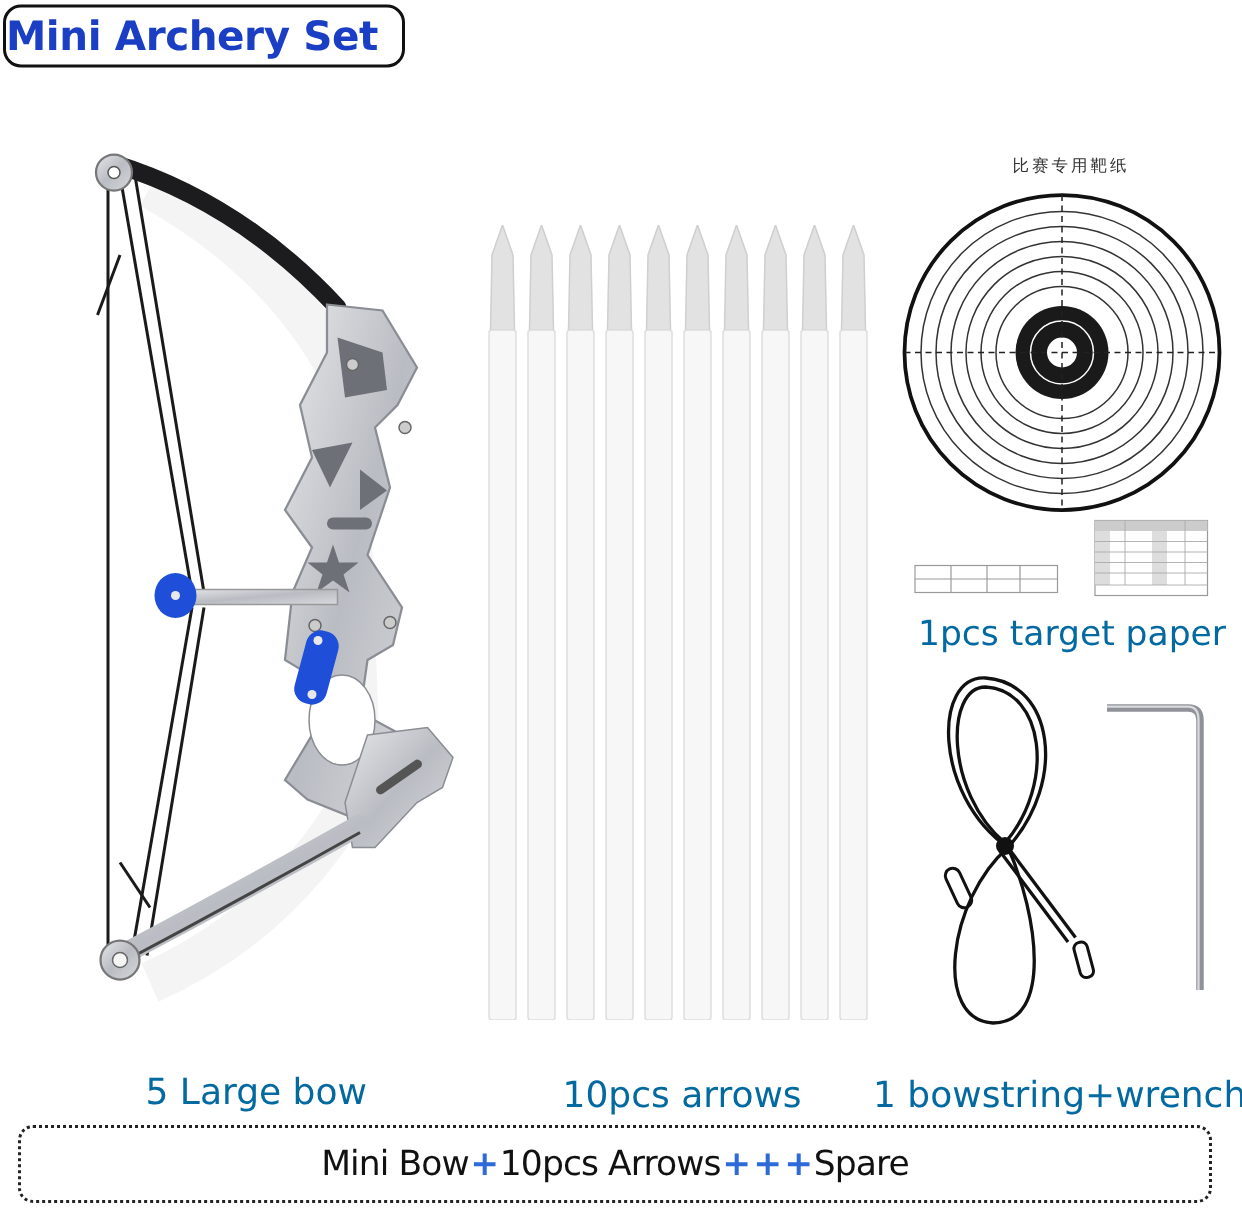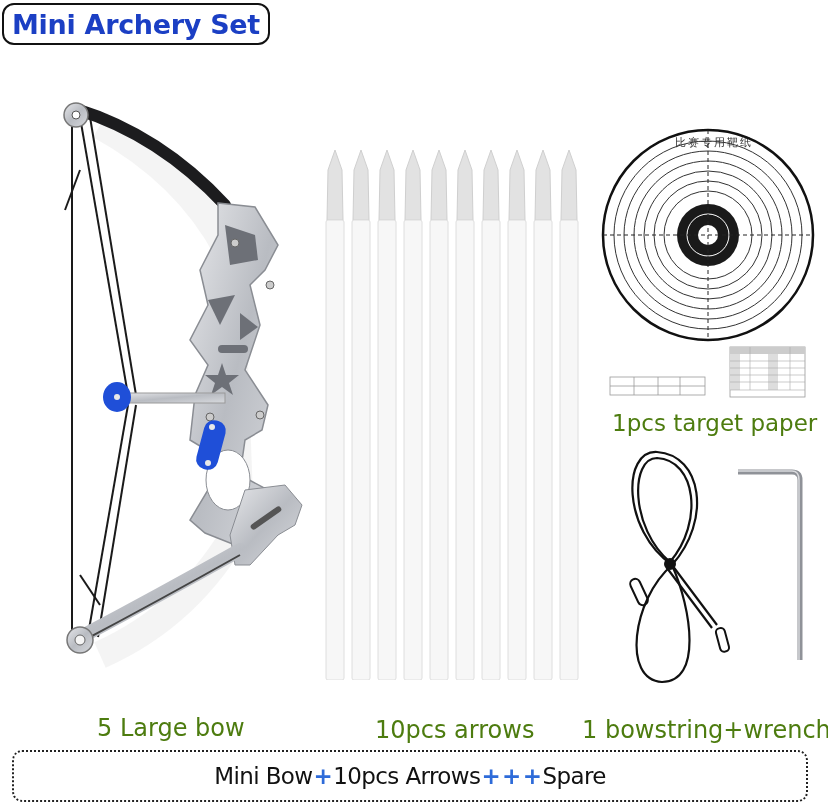--- a/index.html
+++ b/index.html
@@ -2,31 +2,31 @@
 <html><head>
 <meta charset="utf-8">
 <style>
   * { box-sizing: border-box; margin: 0; padding: 0; }
   html, body { width: 828px; height: 806px; background: #ffffff; overflow: hidden; }
   body { position: relative; font-family: "DejaVu Sans", "Liberation Sans", sans-serif; color: #1a1a1a; }
 
   .title-badge {
     position: absolute; left: 2px; top: 3px; width: 268px; height: 42px;
     border: 2px solid #111; border-radius: 12px; background: #fff;
-    display: flex; align-items: center; justify-content: center;
+    display: flex; align-items: center; 
   }
   .title-badge span { font-size: 27px; font-weight: bold; color: #1b3fc4; letter-spacing: -0.3px; }
 
   .bow { position: absolute; left: 40px; top: 95px; width: 290px; height: 605px; }
   .arrows { position: absolute; left: 322px; top: 150px; width: 270px; height: 530px; }
   .target { position: absolute; left: 600px; top: 95px; width: 228px; height: 315px; }
   .string { position: absolute; left: 612px; top: 450px; width: 120px; height: 240px; }
   .wrench { position: absolute; left: 730px; top: 460px; width: 80px; height: 205px; }
 
-  .caption { position: absolute; font-size: 24px; color: #4d7c0f; white-space: nowrap; font-family: "DejaVu Sans", sans-serif; }
+  .caption { position: absolute; font-size: 24px; color: #0369a1; white-space: nowrap; font-family: "DejaVu Sans", sans-serif; }
   .cap-target { left: 612px; top: 410px; font-size: 23px; }
   .cap-bow { left: 97px; top: 714px; }
   .cap-arrows { left: 375px; top: 716px; }
   .cap-string { left: 582px; top: 716px; }
 
   .footer {
     position: absolute; left: 12px; top: 750px; width: 498px; height: 56px;
     width: 796px; height: 52px;
     border: 2px dotted #222; border-radius: 10px;
     display: flex; align-items: center; justify-content: center;
@@ -107,21 +107,21 @@
   <use href="#arrow-one" x="78"></use>
   <use href="#arrow-one" x="104"></use>
   <use href="#arrow-one" x="130"></use>
   <use href="#arrow-one" x="156"></use>
   <use href="#arrow-one" x="182"></use>
   <use href="#arrow-one" x="208"></use>
   <use href="#arrow-one" x="234"></use>
 </svg>
 
 <div class="target">
-  <div style="position:absolute;left:44px;top:8px;width:140px;text-align:center;font-size:11px;color:#333;font-family:'DejaVu Serif',serif;letter-spacing:2px;margin-top:32px;">比赛专用靶纸</div>
+  <div style="position:absolute;left:44px;top:8px;width:140px;text-align:center;font-size:11px;color:#333;font-family:'DejaVu Serif',serif;letter-spacing:2px;">比赛专用靶纸</div>
   <svg style="position:absolute;left:0;top:30px;" width="228" height="285" viewBox="0 0 228 285">
     <g fill="none" stroke="#333">
       <circle cx="108" cy="110" r="105" stroke-width="2.5" stroke="#111"></circle>
       <circle cx="108" cy="110" r="94" stroke-width="1"></circle>
       <circle cx="108" cy="110" r="84" stroke-width="1"></circle>
       <circle cx="108" cy="110" r="74" stroke-width="1"></circle>
       <circle cx="108" cy="110" r="64" stroke-width="1"></circle>
       <circle cx="108" cy="110" r="54" stroke-width="1"></circle>
       <circle cx="108" cy="110" r="44" stroke-width="1"></circle>
     </g>

